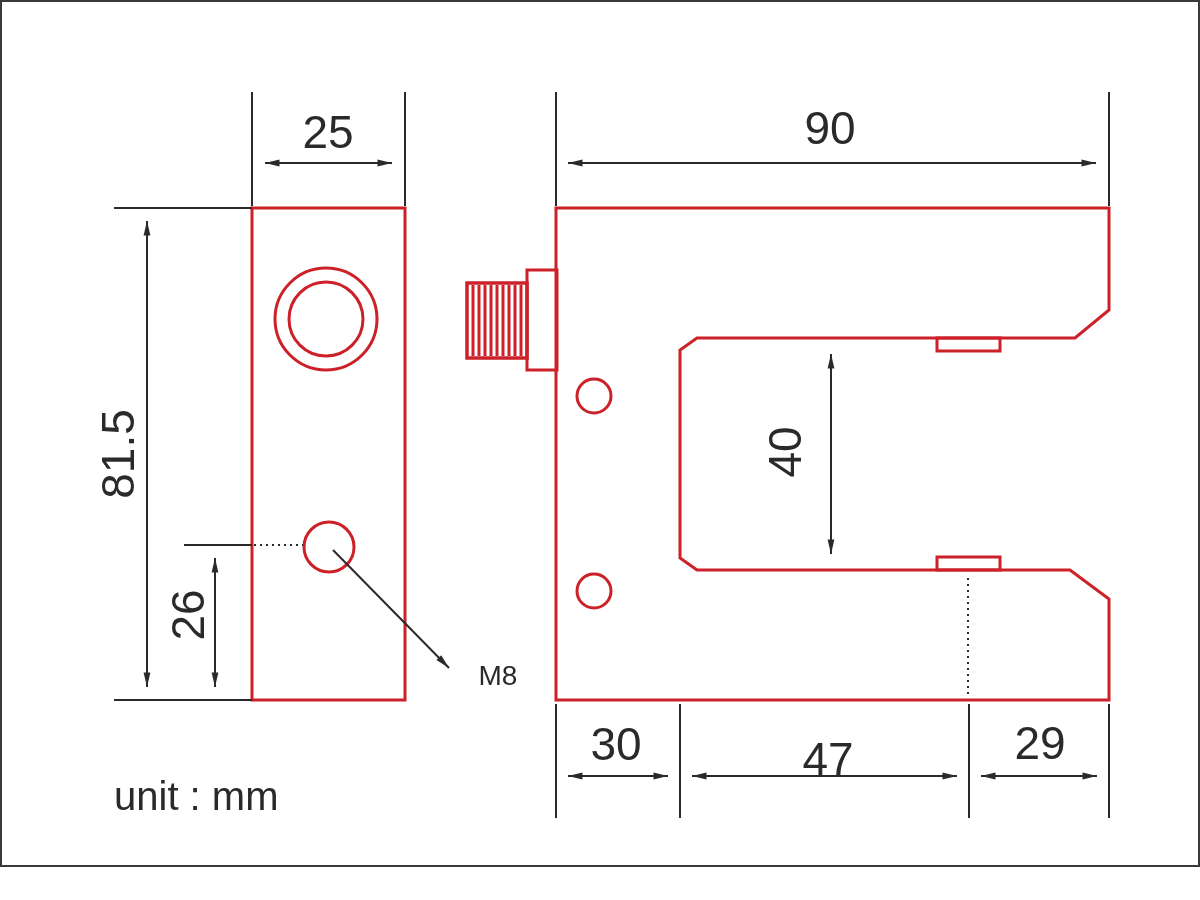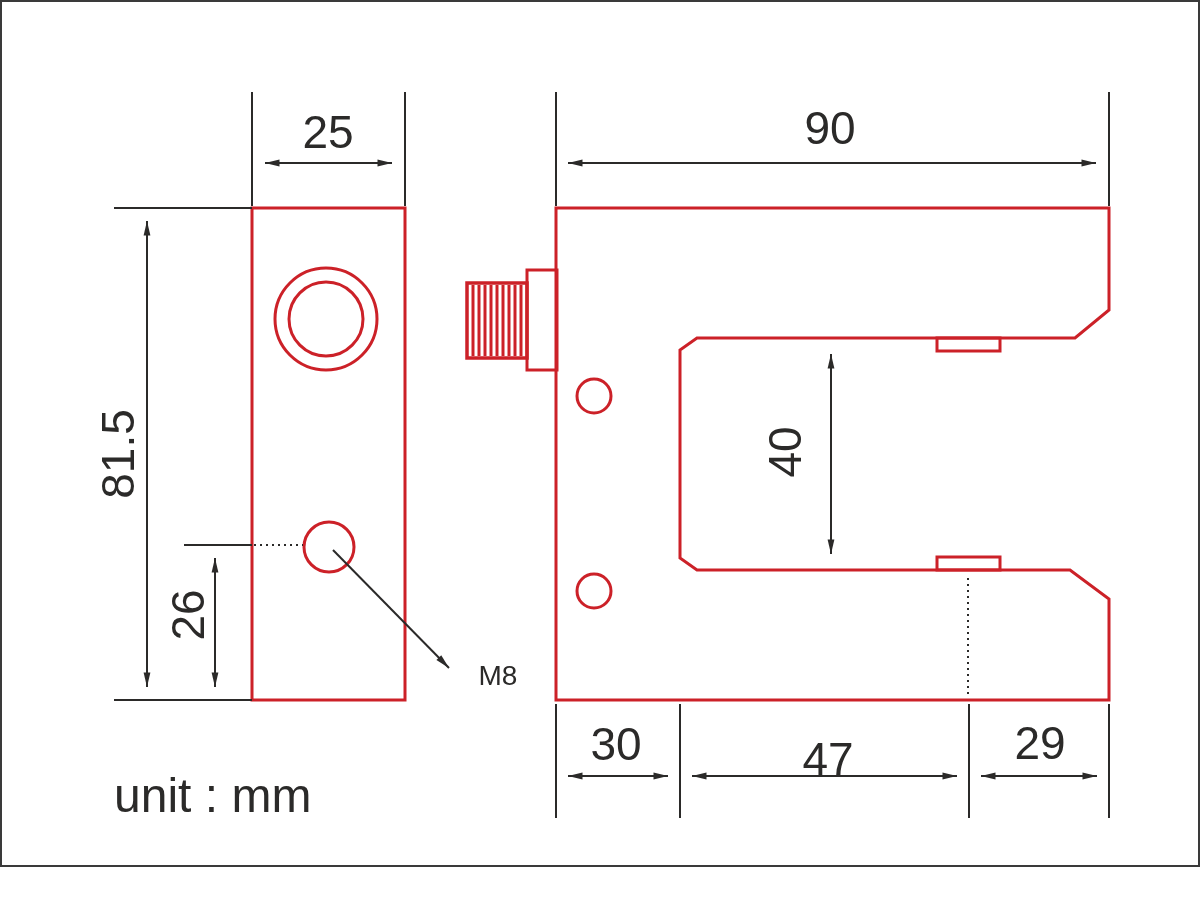--- a/index.html
+++ b/index.html
@@ -20,21 +20,21 @@
     font-size:46px;
     line-height:1;
     white-space:nowrap;
     letter-spacing:0px;
   }
   .dim-label.vertical{
     transform:translate(-50%,-50%) rotate(-90deg);
   }
   .dim-label.m8{font-size:28px;}
   .dim-label.unit{
-    font-size:48px;
+    font-size:40px;
     transform:translate(0,-50%);
   }
 </style>
 </head>
 <body>
 
 <div class="canvas">
 
   <svg class="linework" width="1200" height="900" viewBox="0 0 1200 900">
     <defs>

